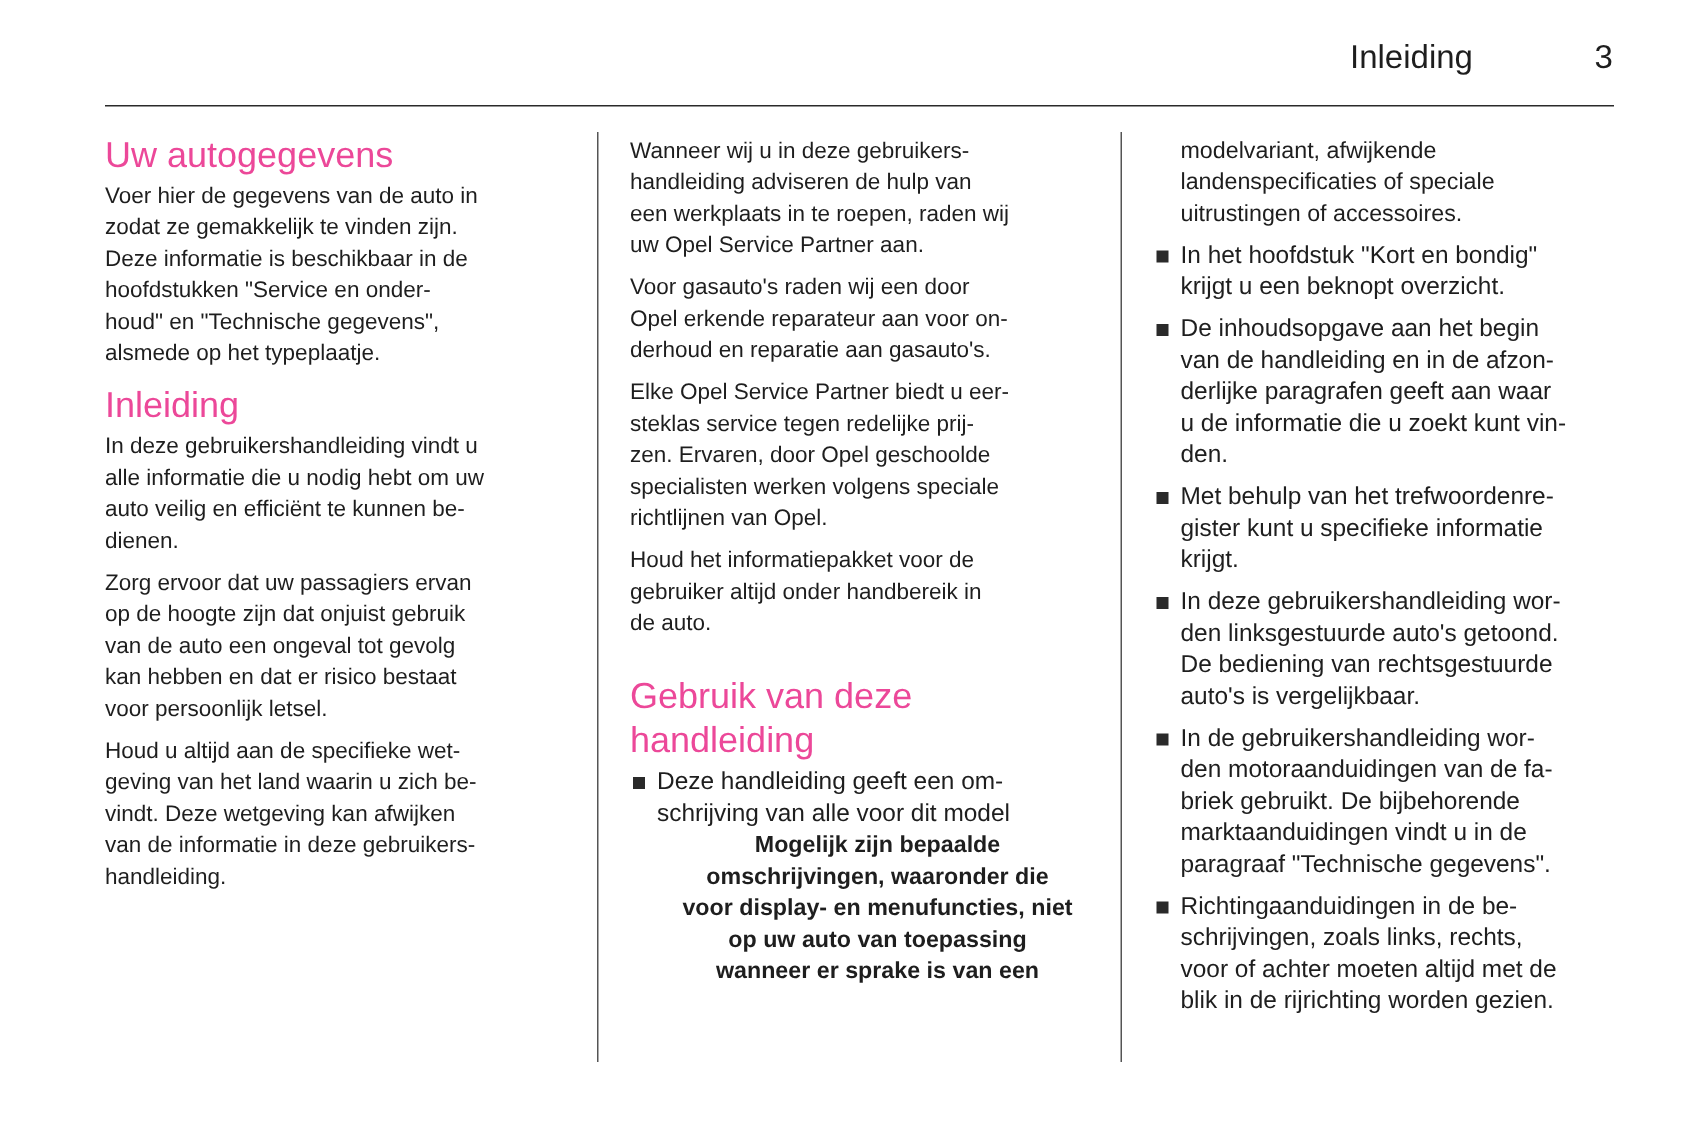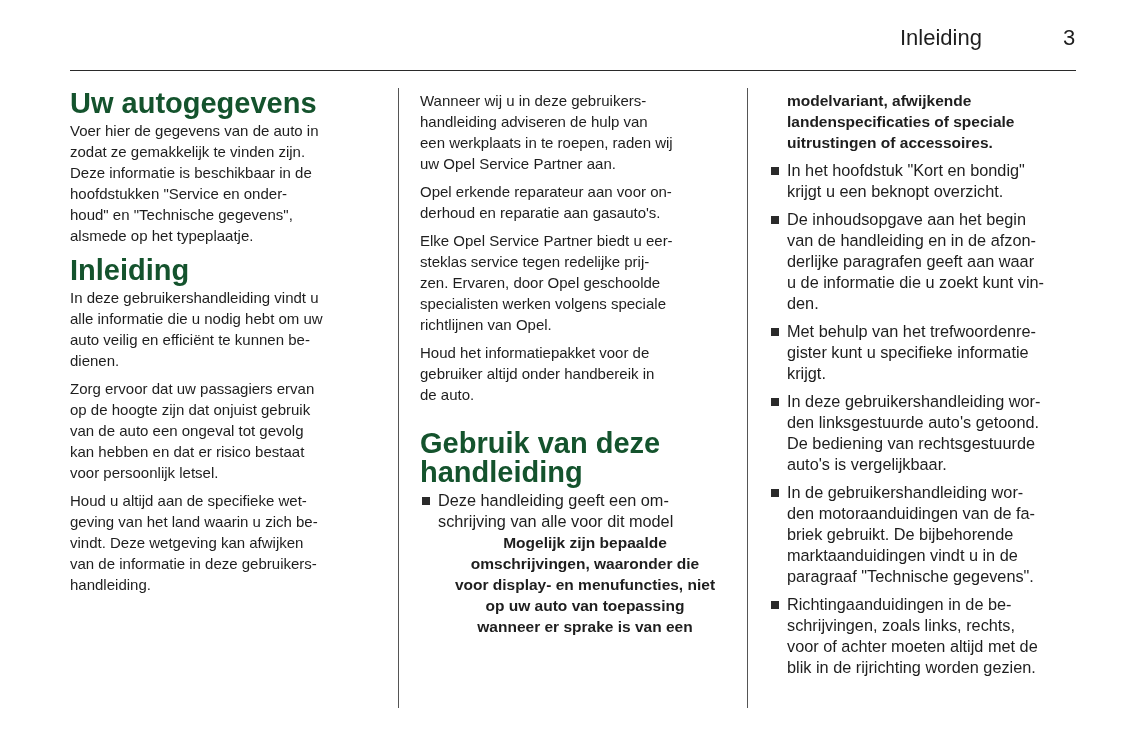--- a/index.html
+++ b/index.html
@@ -23,38 +23,38 @@
     position: absolute; top: 88px; width: 1px; height: 620px; background: #555;
   }
   .col {
     position: absolute; top: 88px;
   }
   .col1 { left: 70px; width: 312px; }
   .col2 { left: 420px; width: 312px; top: 90px; }
   .col3 { left: 769px; width: 310px; top: 90px; }
 
   h2 {
-    margin: 0; font-weight: bold; font-size: 29px; line-height: 29px; color: #14532d;
+    margin: 0; font-weight: normal; font-size: 24px; line-height: 29px; color: #ec4899;
   }
   .col1 h2.first { margin-top: 1px; margin-bottom: 2px; }
   .col1 h2.second { margin-top: 10px; margin-bottom: 2px; }
   .col2 h2 { margin-top: 24px; margin-bottom: 3px; }
   p {
     margin: 0 0 7px 0; font-size: 15px; line-height: 21px; color: #1e1e1e;
   }
   .bold { font-weight: bold; font-size: 15.5px; text-align: center; }
   ul.bullets { list-style: none; margin: 0; padding: 0; }
   ul.bullets li {
     position: relative; padding-left: 18px; margin-bottom: 7px;
     font-size: 16.3px; line-height: 21px;
   }
   ul.bullets li .sq {
     position: absolute; left: 2px; top: 7px; width: 8px; height: 8px; background: #2a2a2a;
   }
-  .cont { padding-left: 18px; margin-bottom: 7px; font-size: 15.5px; line-height: 21px; font-weight: bold; }
+  .cont { padding-left: 18px; margin-bottom: 7px; font-size: 15.5px; line-height: 21px; font-weight: normal; }
   .line { display: block; white-space: nowrap; }
 </style>
 </head>
 <body>
 
 <div>
   <div class="header-title">Inleiding</div>
   <div class="header-page">3</div>
   <div class="header-rule"></div>
 </div>
@@ -96,20 +96,21 @@
 </div>
 
 <div class="col col2">
   <p>
     <span class="line">Wanneer wij u in deze gebruikers-</span>
     <span class="line">handleiding adviseren de hulp van</span>
     <span class="line">een werkplaats in te roepen, raden wij</span>
     <span class="line">uw Opel Service Partner aan.</span>
   </p>
   <p>
+    <span class="line">Voor gasauto's raden wij een door</span>
     <span class="line">Opel erkende reparateur aan voor on-</span>
     <span class="line">derhoud en reparatie aan gasauto's.</span>
   </p>
   <p>
     <span class="line">Elke Opel Service Partner biedt u eer-</span>
     <span class="line">steklas service tegen redelijke prij-</span>
     <span class="line">zen. Ervaren, door Opel geschoolde</span>
     <span class="line">specialisten werken volgens speciale</span>
     <span class="line">richtlijnen van Opel.</span>
   </p>

